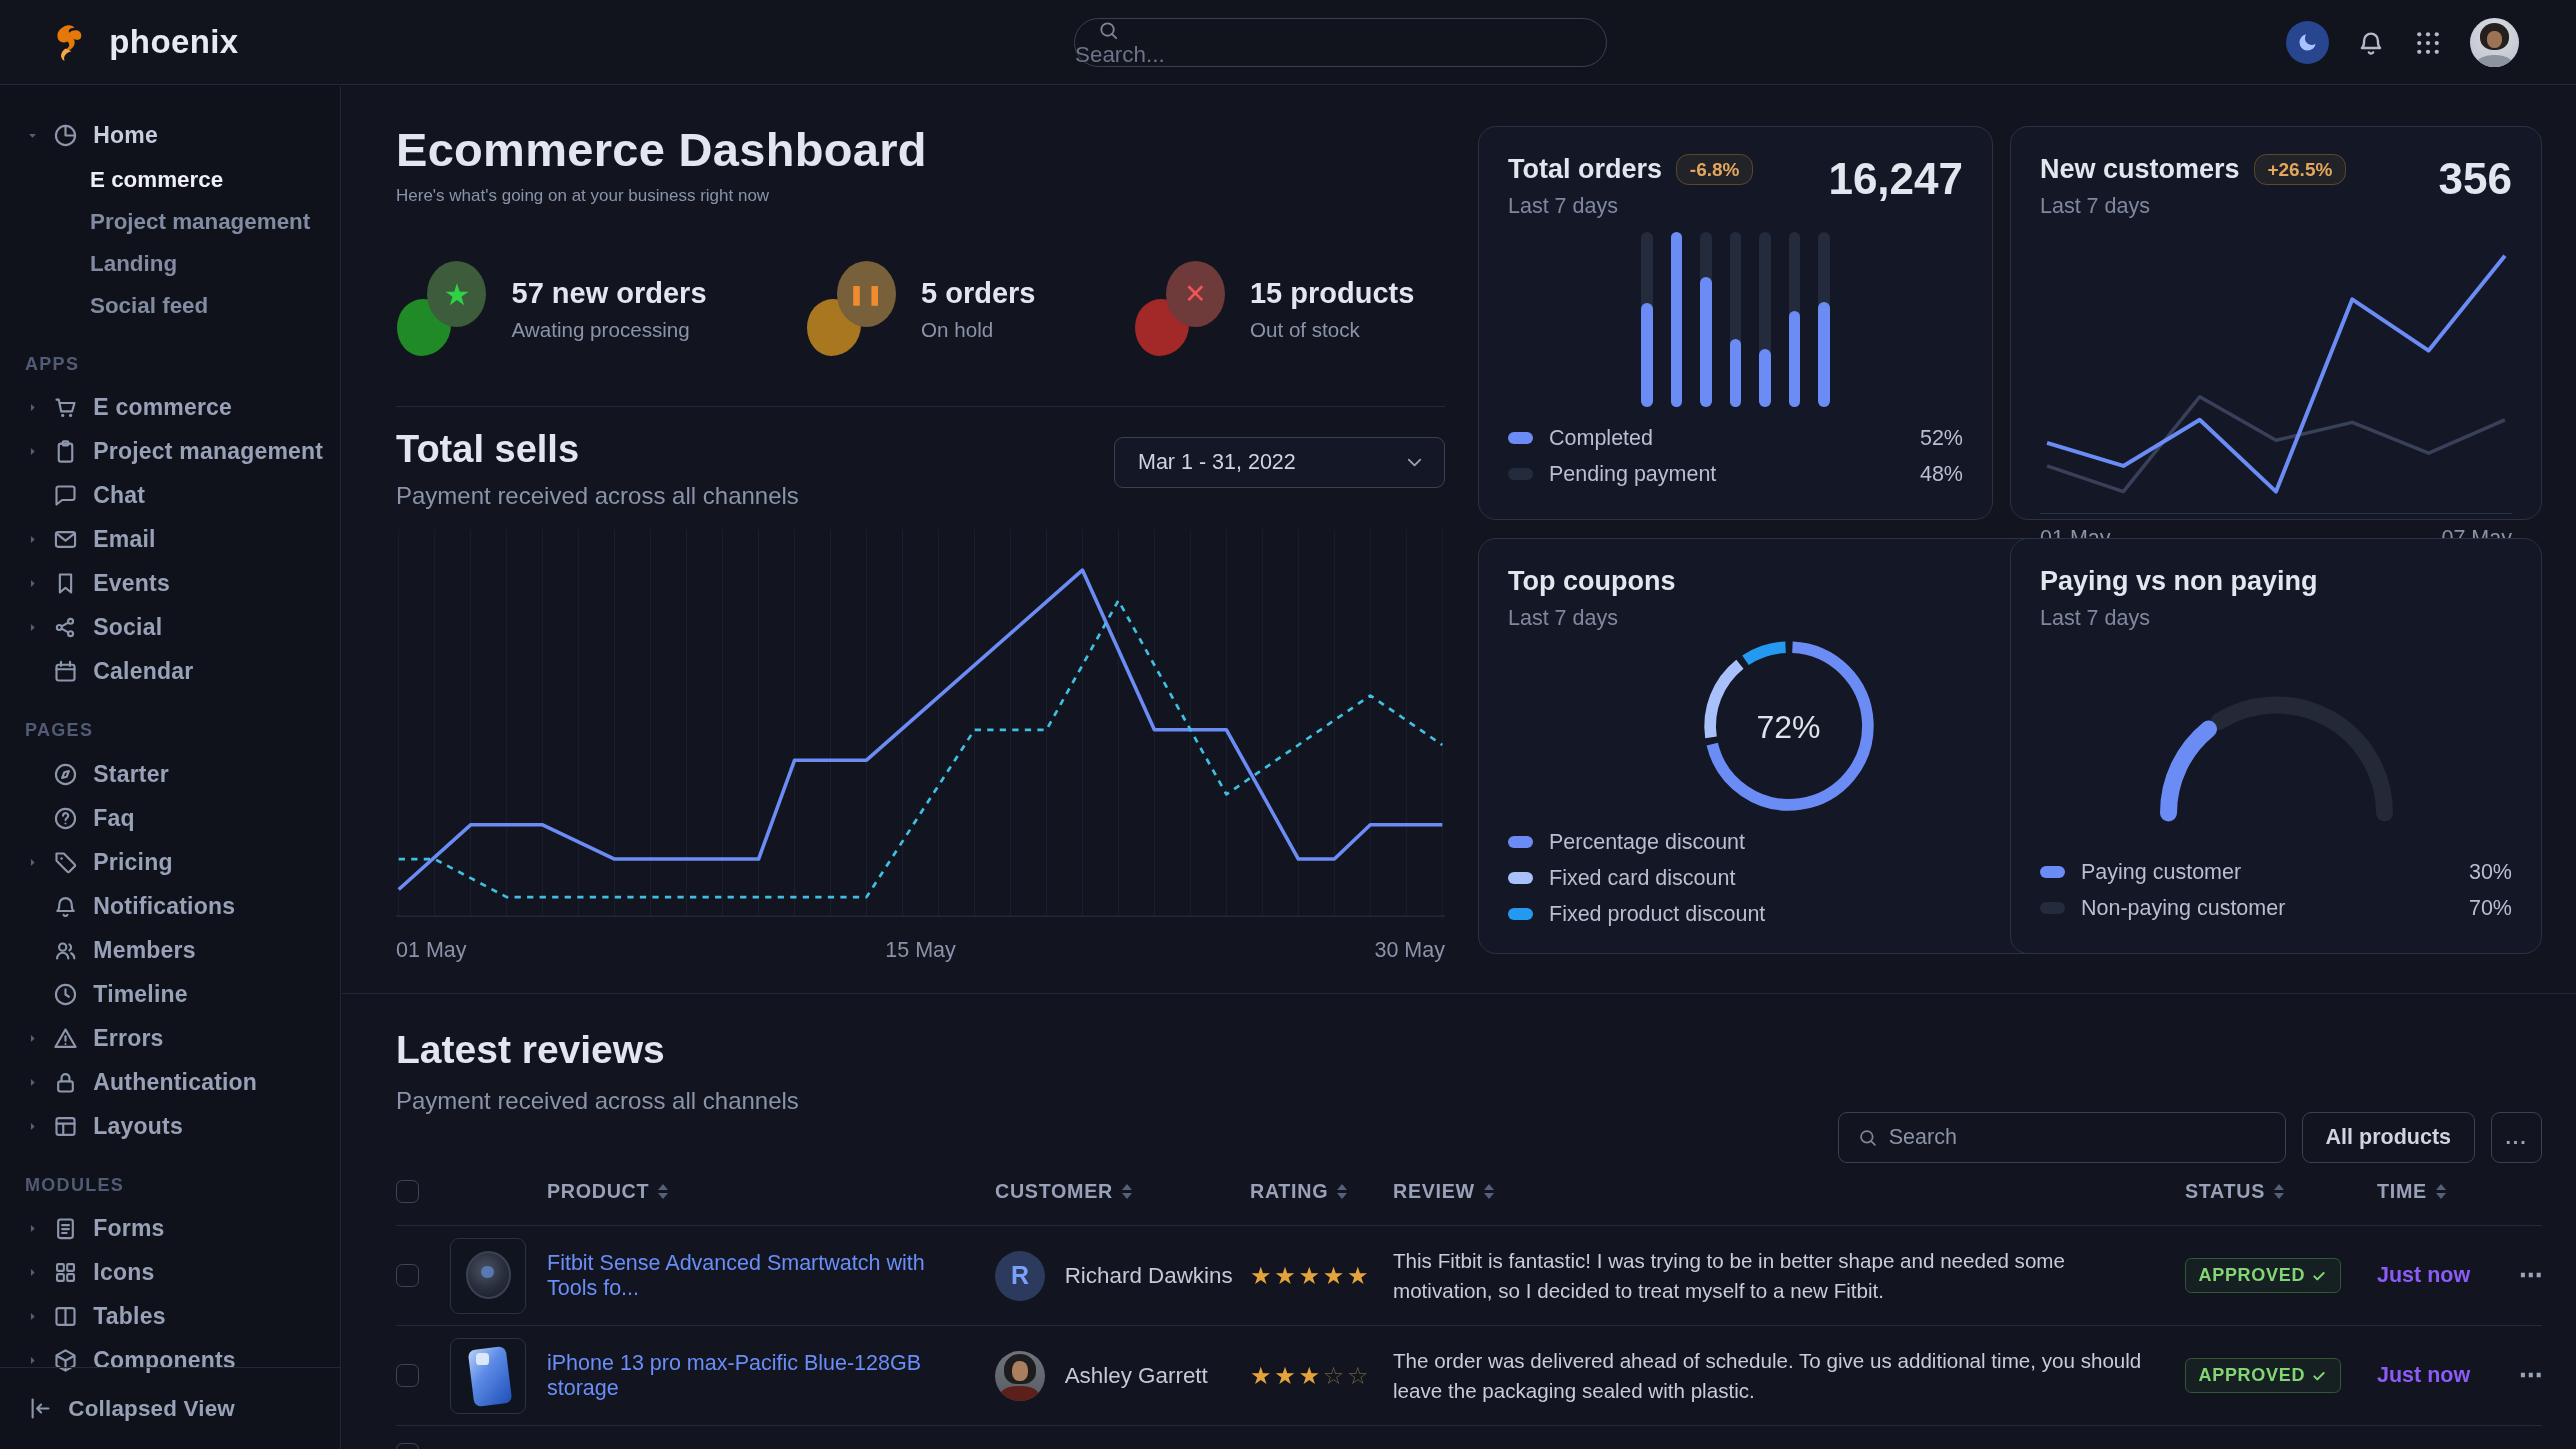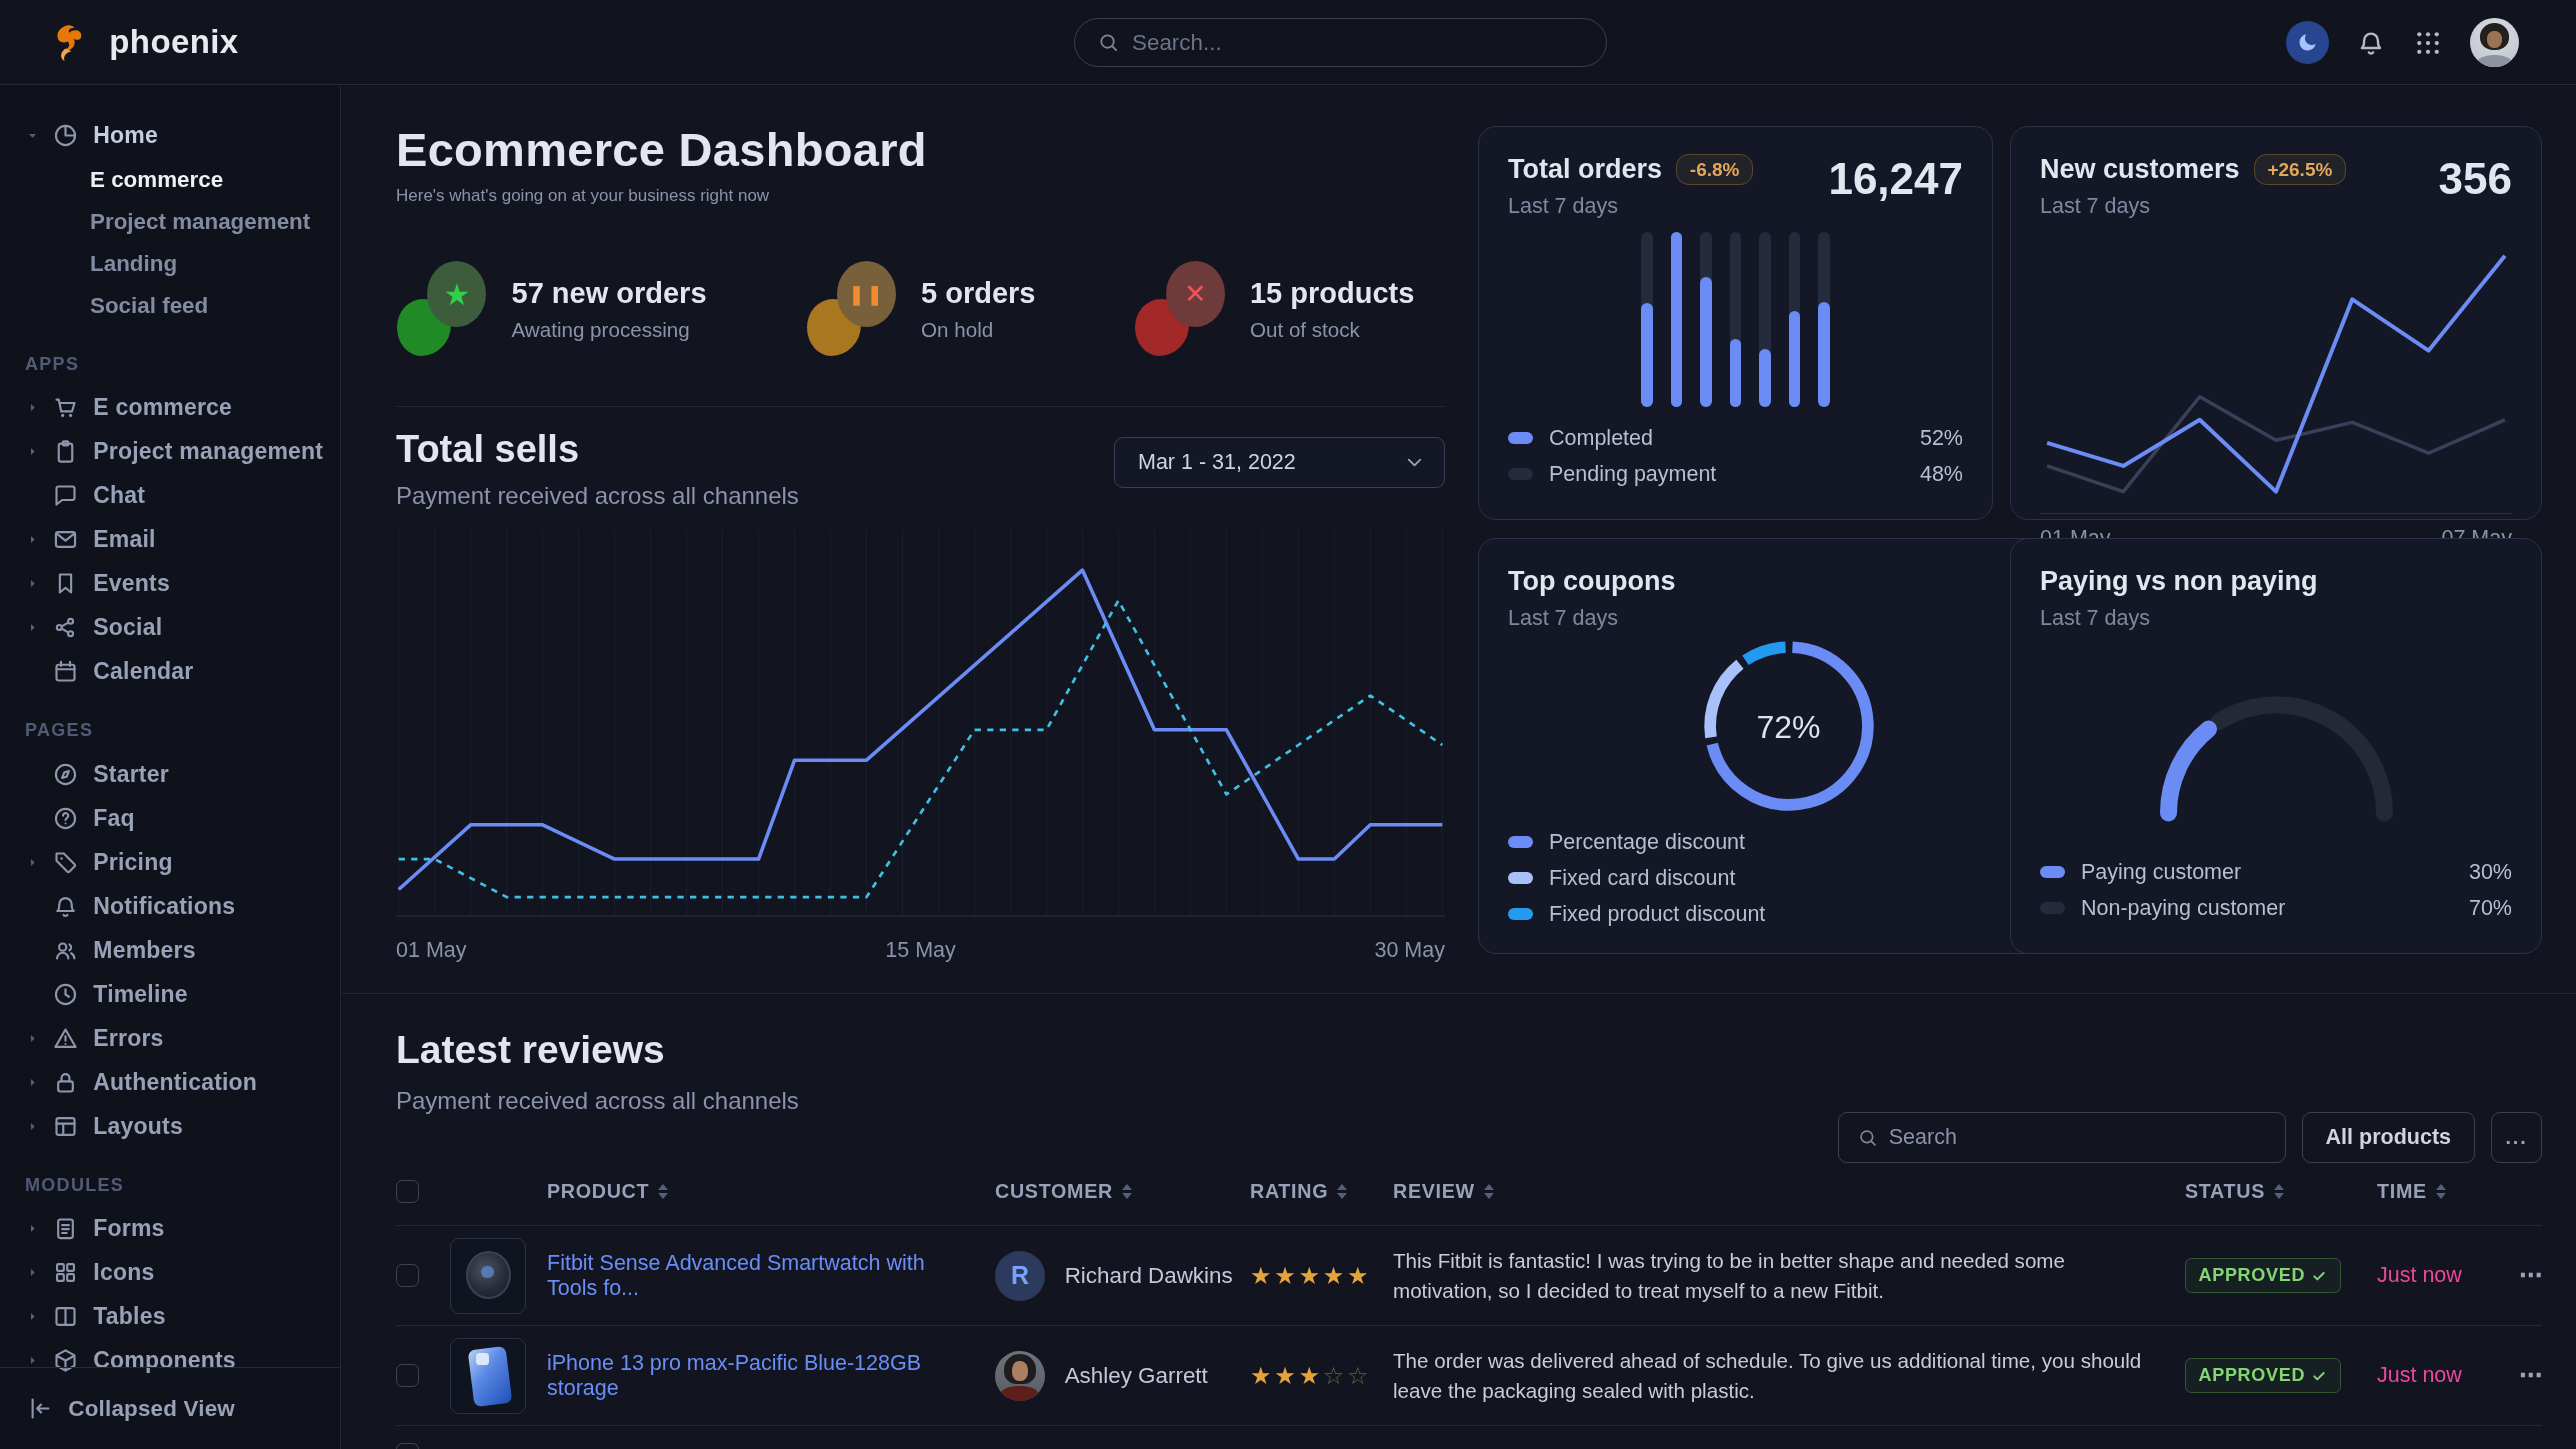--- a/index.html
+++ b/index.html
@@ -11,21 +11,21 @@
   }
   .ic { width:100%; height:100%; display:block; fill:none; stroke:currentColor; stroke-width:1.9; stroke-linecap:round; stroke-linejoin:round; }
 
   
   .navbar { position:absolute; top:0; left:0; right:0; height:85px; background:#11141d;
     border-bottom:0.9px solid #232938; display:flex; align-items:center; z-index:5; }
   .brand { display:flex; align-items:center; gap:14.3px; margin-left:48px; cursor:pointer; }
   .brand-mark { width:47px; height:47px; }
   .brand-name { font-size:33px; font-weight:600; color:#e8eaf1; letter-spacing:0.4px; }
   .nav-search { position:absolute; left:1074px; top:18px; width:533px; height:49px;
-    border:0.9px solid #3a4153; border-radius:25px; display:flex; align-items:center; background:transparent; }
+    border:0.9px solid #3a4153; border-radius:25px; display:flex; align-items:flex-start; background:transparent;flex-direction:column; }
   .nav-search .s-ic { width:23px; height:23px; color:#7d8699; margin:0 12.5px 0 21.5px; }
   .nav-search input { flex:1; background:transparent; border:none; outline:none; color:#cfd4e0;
     font-size:22.4px; font-family:inherit; }
   .nav-search input::placeholder { color:#6b7488; }
   .nav-right { position:absolute; right:57px; top:0; height:85px; display:flex; align-items:center; gap:27px; }
   .moon-btn { width:43px; height:43px; border-radius:50%; background:#27468f; display:flex;
     align-items:center; justify-content:center; cursor:pointer; }
   .moon-btn .m-ic { width:23px; height:23px; color:#a9c2ff; }
   .nav-icbtn { width:30px; height:30px; color:#b3bac9; cursor:pointer; }
   .nav-avatar { width:49px; height:49px; border-radius:50%; position:relative; overflow:hidden;
@@ -165,21 +165,21 @@
   .avatar-photo .hair { position:absolute; left:9px; top:3.6px; width:32px; height:30px; border-radius:50% 50% 40% 40%; background:#1d1c1e; }
   .avatar-photo .face { position:absolute; left:17px; top:10.7px; width:16px; height:19.7px; border-radius:45%; background:#a97f5e; }
   .avatar-photo .shirt { position:absolute; left:5.4px; bottom:-7.2px; width:39px; height:21.5px; border-radius:45% 45% 0 0; background:#5d1f1a; }
   .cust-name { font-size:22.4px; color:#c3c9d8; }
   .stars { font-size:24px; letter-spacing:2.7px; white-space:nowrap; }
   .stars .f { color:#e5a33b; } .stars .e { color:#6e6340; }
   .review-text { font-size:20.6px; line-height:29.5px; color:#c6ccda; padding-right:36px; max-height:90px; overflow:hidden; }
   .status-badge { display:inline-flex; align-items:center; gap:6px; font-size:18px; font-weight:700; letter-spacing:0.7px;
     color:#83d673; background:rgba(90,180,80,.07); border:0.9px solid #2f5a34; border-radius:6.3px; padding:6.3px 12.5px; }
   .status-badge .chk { width:16px; height:16px; color:#83d673; stroke-width:3; }
-  .time-text { font-size:21.5px; font-weight:400; color:#ec4899; }
+  .time-text { font-size:21.5px; font-weight:700; color:#8b5cf6; }
   .row-dots { font-size:23px; font-weight:700; color:#9aa3b8; cursor:pointer; text-align:right; }
   .stub-row { height:107px; border-top:0.9px solid #242a3a; }
 </style>
 </head>
 <body>
 
 <header class="navbar">
   <div class="brand">
     <svg class="brand-mark" viewBox="0 0 48 48">
       <path d="M10 14 C14 6, 24 4, 27 9 C22 9, 20 12, 22 14 C26 10, 34 11, 34 17 C34 22, 28 22, 26 20 C30 26, 24 34, 16 32 C22 30, 23 26, 20 23 C14 26, 8 22, 10 14 Z" fill="#e5780b"></path>

